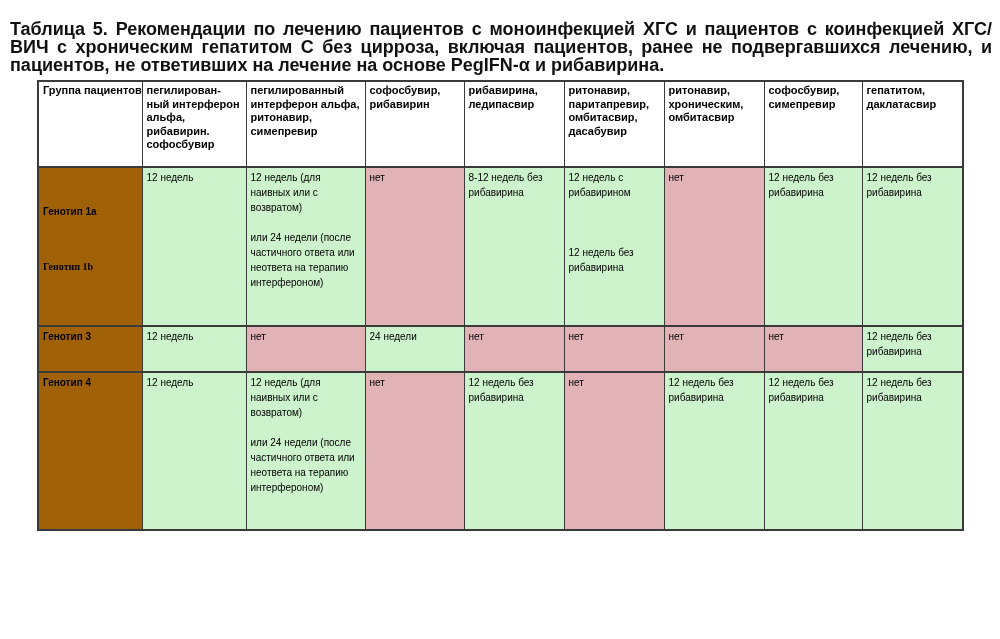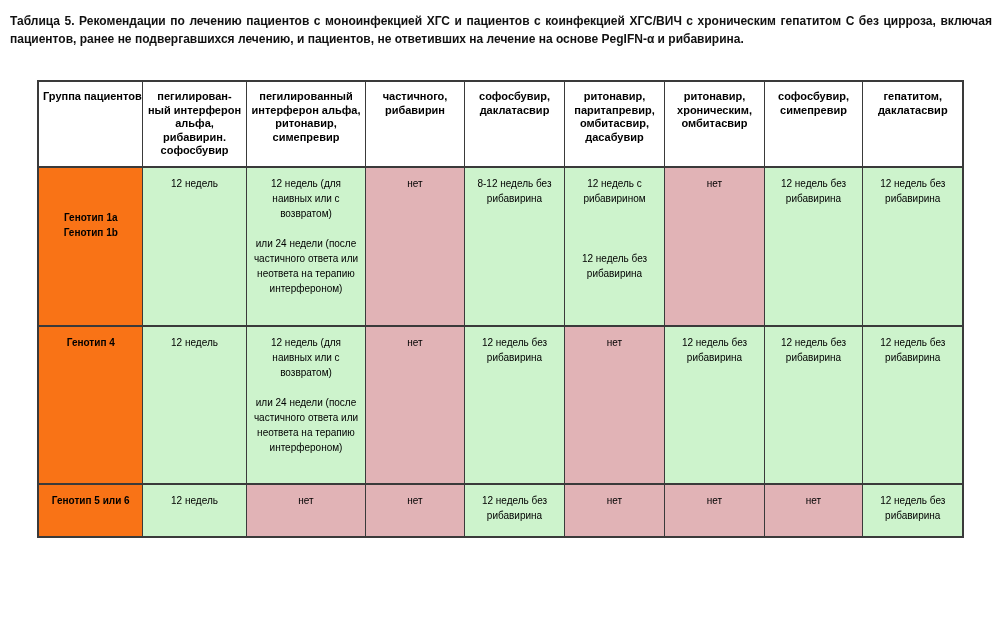--- a/index.html
+++ b/index.html
@@ -12,65 +12,65 @@
   *{box-sizing:border-box;margin:0;padding:0;}
   html,body{width:1000px;height:639px;overflow:hidden;}
   body{
     background:#ffffff;
     font-family:"Liberation Sans","DejaVu Sans",sans-serif;
     color:var(--text);
   }
   .page{width:1000px;height:639px;position:relative;}
   .caption{
     position:absolute;
-    left:10px;top:12px;width:982px;
-    font-size:12px;font-weight:bold;
+    left:10px;top:20px;width:982px;
+    font-size:18px;font-weight:bold;
     line-height:18px;
     text-align:justify;
     color:#111;
   }
   table.tx{
     position:absolute;
     left:37px;top:80px;
     border-collapse:collapse;
     table-layout:fixed;
     width:925px;
     border:2px solid var(--border);
   }
   .tx th,.tx td{
     border-left:1px solid var(--border);
     border-right:1px solid var(--border);
     border-top:2px solid var(--border);
     border-bottom:2px solid var(--border);
     vertical-align:top;
-    text-align:center;
-    padding:8px 3px 2px 4px;
+    text-align:left;
+    padding:2px 3px 2px 4px;
     overflow:hidden;
   }
   .tx th{
     background:var(--header-bg);
     font-size:11px;
     font-weight:bold;
     line-height:13.5px;
   }
   .th-group{white-space:nowrap;}
   .tx td{
     font-size:10px;
     line-height:15px;
     white-space:pre-line;
   }
   td.row-head{
-    background:#f97316;
+    background:#a16207;
     font-weight:bold;
     white-space:normal;
   }
   td.yes{background:var(--available);}
   td.no{background:var(--not-available);}
   .g1{margin-top:34px;}
-  .g2{}
+  .g2{margin-top:40px;font-family:Liberation Serif, serif;}
   tr.h-head{height:86px;}
   tr.h-r0{height:159px;}
   tr.h-r1{height:48px;}
   tr.h-r2{height:46px;}
   tr.h-r3{height:158px;margin-left:16px;}
   tr.h-r4{height:53px;}
 </style>
 </head>
 <body>
 
@@ -88,22 +88,22 @@
         <col style="width:100px">
       <col style="width:100px">
         <col style="width:98px">
         <col style="width:101px">
     </colgroup>
     <thead>
       <tr class="h-head">
         <th class="th-group">Группа пациентов</th>
         <th>пегилирован-ный интерферон альфа, рибавирин. софосбувир</th>
         <th>пегилированный интерферон альфа, ритонавир, симепревир</th>
-        <th>частичного, рибавирин</th>
-        <th>софосбувир, даклатасвир</th>
+        <th>софосбувир, рибавирин</th>
+        <th>рибавирина, ледипасвир</th>
         <th>ритонавир, паритапревир, омбитасвир, дасабувир</th>
         <th>ритонавир, хроническим, омбитасвир</th>
         <th>софосбувир, симепревир</th>
         <th>гепатитом, даклатасвир</th>
       </tr>
     </thead>
     <tbody>
 
       <tr class="h-r0">
         <td class="row-head">
@@ -120,46 +120,46 @@
 
 
 
 12 недель без рибавирина</td>
         <td class="no">нет</td>
         <td class="yes">12 недель без рибавирина</td>
         <td class="yes">12 недель без рибавирина</td>
       </tr>
 
 
+      <tr class="h-r2">
+        <td class="row-head">
+          <div>Генотип 3</div>
+        </td>
+        <td class="yes">12 недель</td>
+        <td class="no">нет</td>
+        <td class="yes">24 недели</td>
+        <td class="no">нет</td>
+        <td class="no">нет</td>
+        <td class="no">нет</td>
+        <td class="no">нет</td>
+        <td class="yes">12 недель без рибавирина</td>
+      </tr>
 
       <tr class="h-r3">
         <td class="row-head">
           <div>Генотип 4</div>
         </td>
         <td class="yes">12 недель</td>
         <td class="yes">12 недель (для наивных или с возвратом)
 
 или 24 недели (после частичного ответа или неответа на терапию интерфероном)</td>
         <td class="no">нет</td>
         <td class="yes">12 недель без рибавирина</td>
         <td class="no">нет</td>
         <td class="yes">12 недель без рибавирина</td>
         <td class="yes">12 недель без рибавирина</td>
         <td class="yes">12 недель без рибавирина</td>
       </tr>
 
-      <tr class="h-r4">
-        <td class="row-head">
-          <div>Генотип 5 или 6</div>
-        </td>
-        <td class="yes">12 недель</td>
-        <td class="no">нет</td>
-        <td class="no">нет</td>
-        <td class="yes">12 недель без рибавирина</td>
-        <td class="no">нет</td>
-        <td class="no">нет</td>
-        <td class="no">нет</td>
-        <td class="yes">12 недель без рибавирина</td>
-      </tr>
 
     </tbody>
   </table>
 </div>
 
 </body></html>

